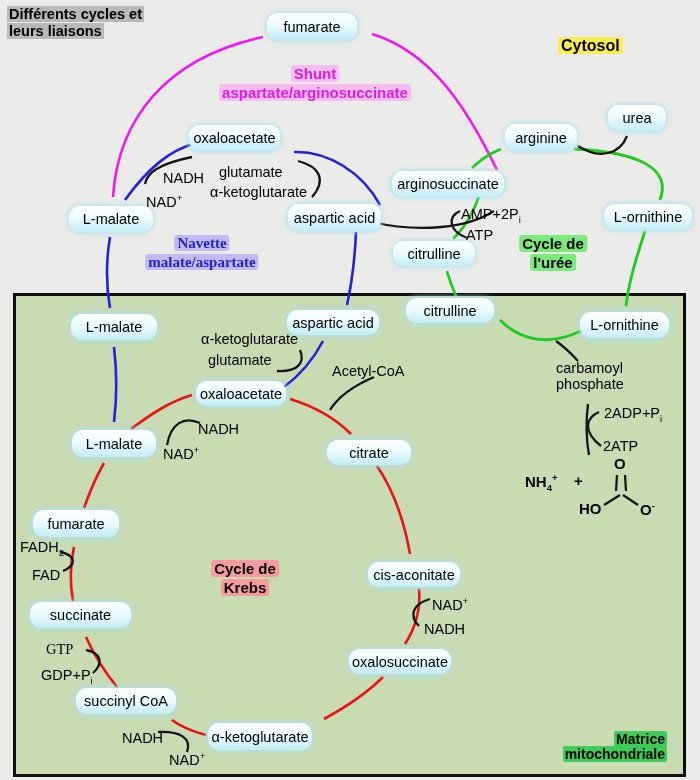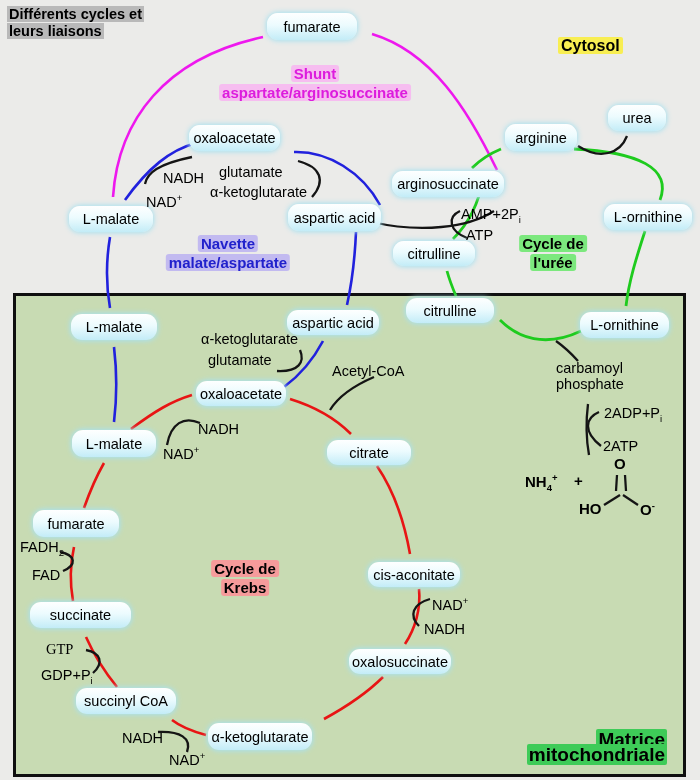--- a/index.html
+++ b/index.html
@@ -24,21 +24,21 @@
   .chem{position:absolute;z-index:3;font-size:15px;font-weight:bold;white-space:nowrap;}
   .lbl{position:absolute;z-index:4;font-weight:bold;font-size:15px;line-height:19px;
        text-align:center;transform:translateX(-50%);white-space:nowrap;}
   .lbl span{padding:0 3px;border-radius:3px;}
   .lbl-shunt span{background:#f6bdf0;color:#dd1cdd;}
   .lbl-navette span{background:#c2baf0;color:#2121cc;}
   .lbl-uree span{background:#7ce87e;color:#000;}
   .lbl-krebs span{background:#f69b9b;color:#000;}
   .lbl-cytosol{position:absolute;z-index:4;font-weight:bold;font-size:16px;}
   .lbl-cytosol span{background:#f8ee52;padding:0 3px;border-radius:2px;}
-  .lbl-matrice{position:absolute;z-index:4;font-weight:bold;font-size:19px;line-height:15px;
+  .lbl-matrice{position:absolute;z-index:4;font-weight:bold;font-size:14px;line-height:15px;
        text-align:right;white-space:nowrap;}
   .lbl-matrice span{background:#3ecb58;padding:0 2px;border-radius:2px;}
   .title{position:absolute;left:7px;top:6px;z-index:4;font-weight:bold;font-size:14.5px;line-height:17px;}
   .title span{background:#b9b9b9;padding:0 2px;}
 </style>
 </head>
 <body>
 
 <div class="stage">
 
@@ -123,21 +123,21 @@
   </div>
   <div class="lbl-matrice" style="right:33px;top:732px;">
     <span>Matrice</span><br>
     <span>mitochondriale</span>
   </div>
 
   <div class="lbl lbl-shunt" style="left:315px;top:64px;">
     <span>Shunt</span><br>
     <span>aspartate/arginosuccinate</span>
   </div>
-  <div class="lbl lbl-navette" style="left:228px;top:234px;">
+  <div class="lbl lbl-navette" style="left:202px;top:234px;font-family:Liberation Serif, serif;">
     <span>Navette</span><br>
     <span>malate/aspartate</span>
   </div>
   <div class="lbl lbl-uree" style="left:553px;top:234px;">
     <span>Cycle de</span><br>
     <span>l'urée</span>
   </div>
   <div class="lbl lbl-krebs" style="left:245px;top:559px;">
     <span>Cycle de</span><br>
     <span>Krebs</span>

